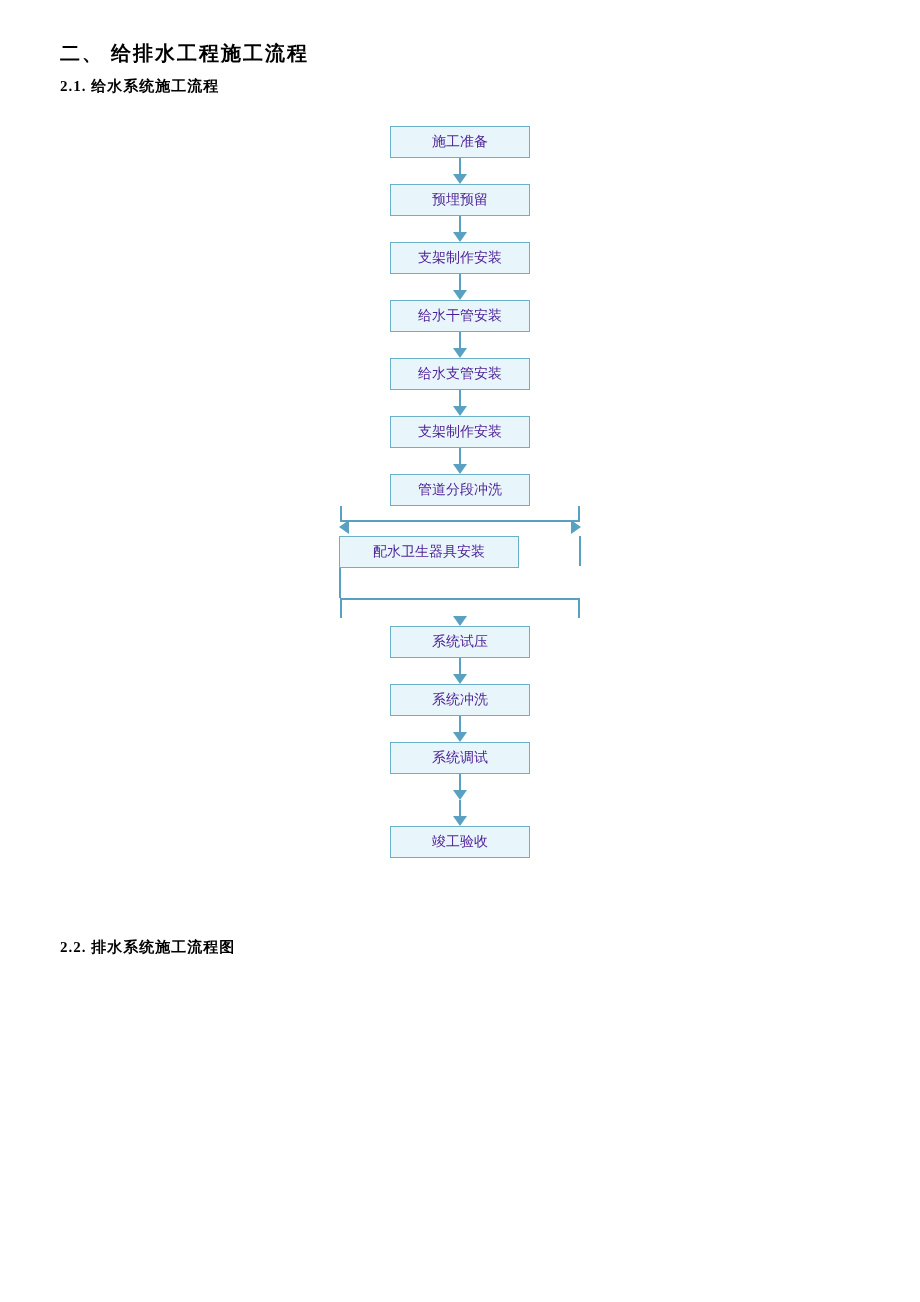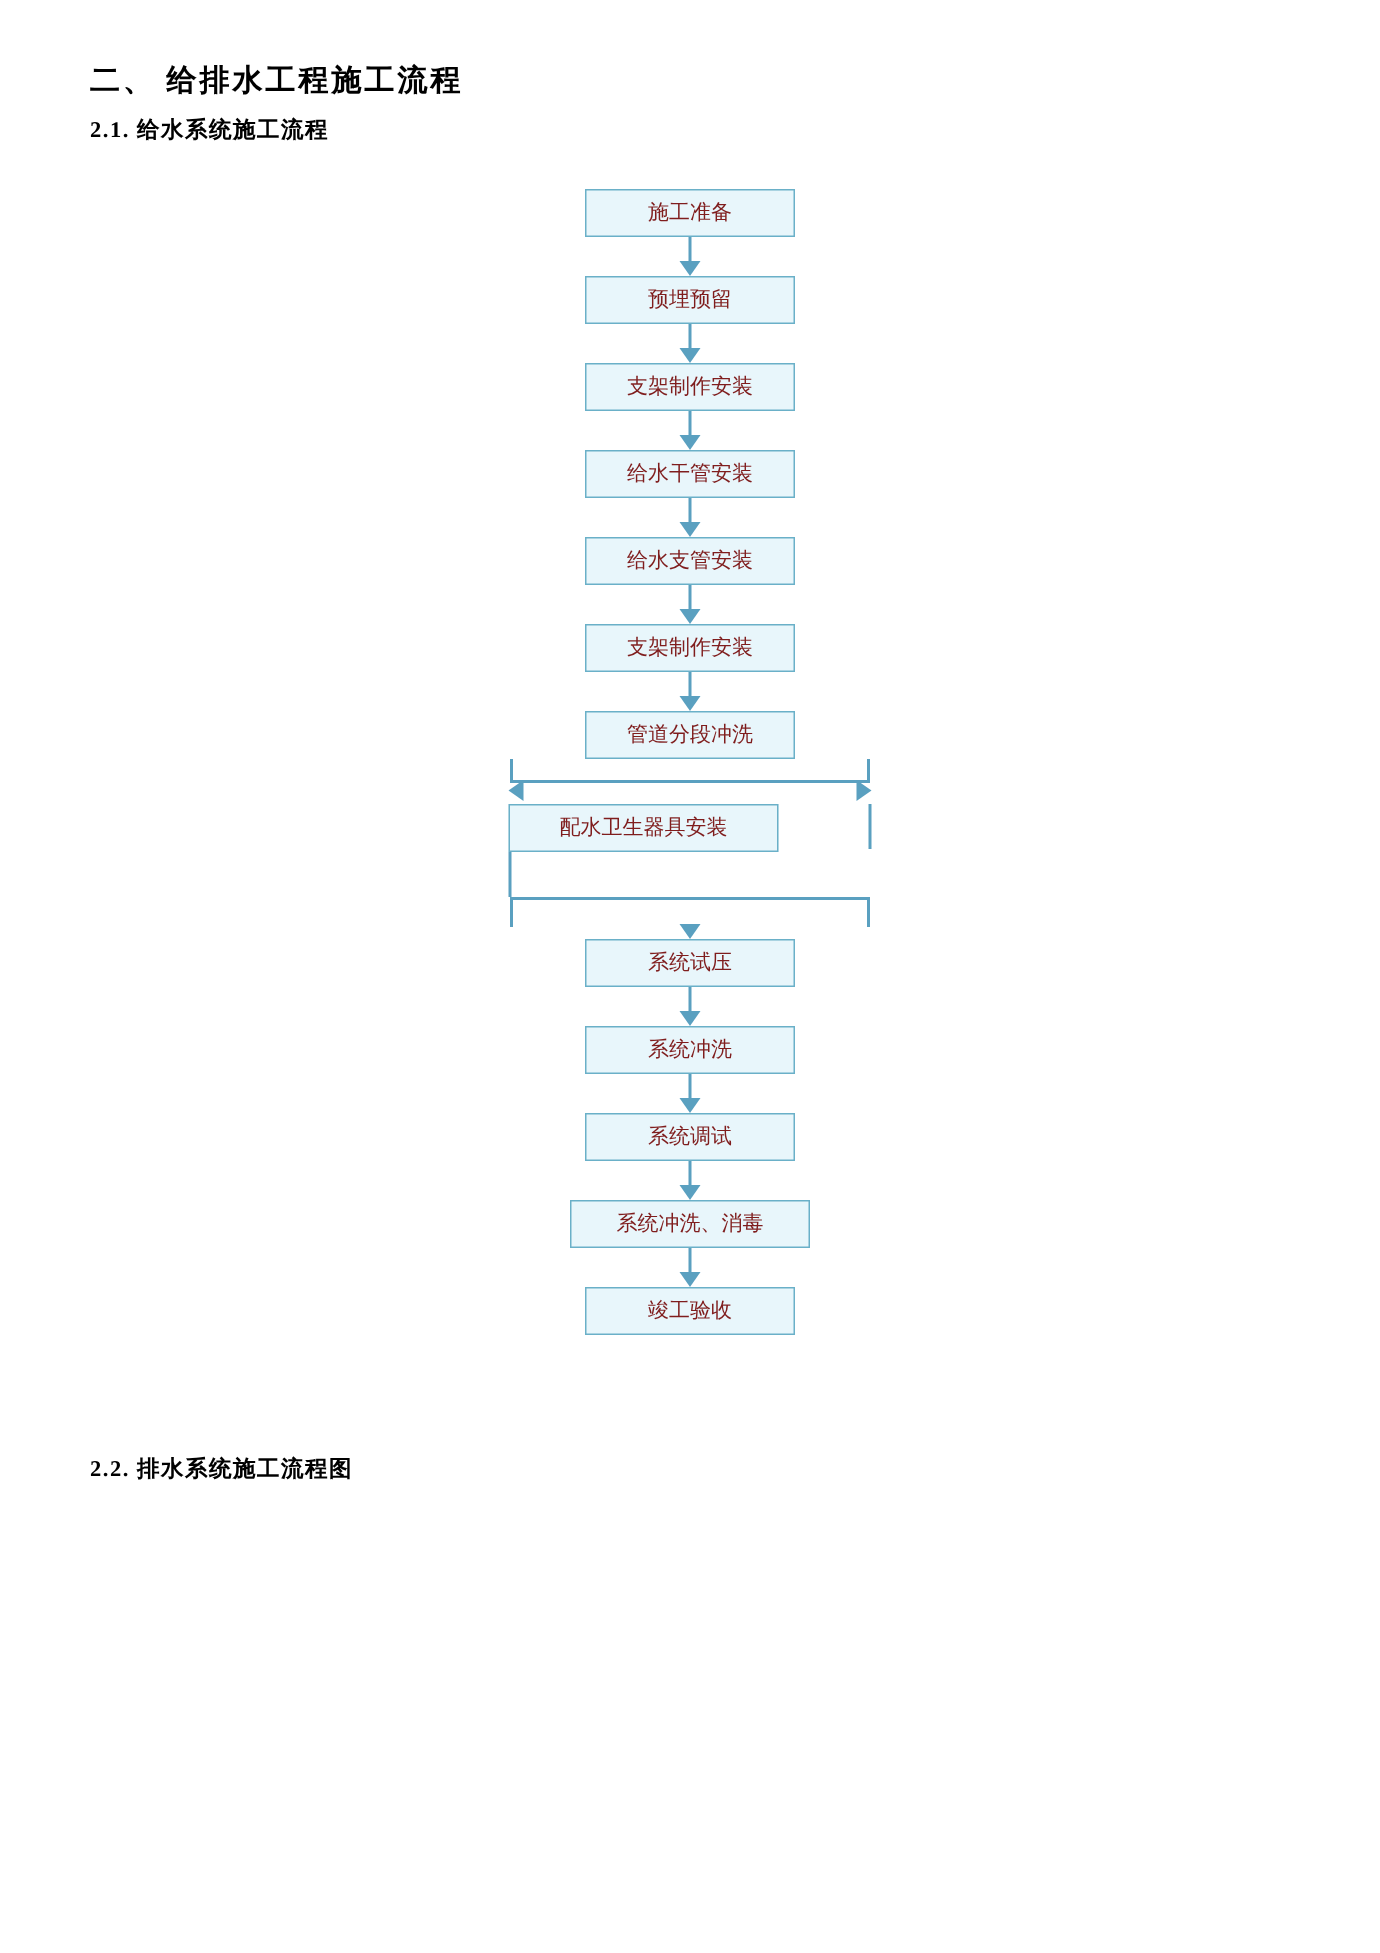--- a/index.html
+++ b/index.html
@@ -35,21 +35,21 @@
       width: 100%;
       margin-bottom: 60px;
     }
     .flow-box {
       border: 1.5px solid #6ab0c8;
       background: #e8f6fb;
       padding: 6px 20px;
       min-width: 140px;
       text-align: center;
       font-size: 14px;
-      color: #7f1d1d;
+      color: #4c1d95;
       position: relative;
     }
     .flow-box-wide {
       min-width: 180px;
     }
     .arrow-down {
       width: 0;
       height: 0;
       border-left: 7px solid transparent;
       border-right: 7px solid transparent;
@@ -291,23 +291,20 @@
   </div>
 
   <div class="flow-box">
     <span>系统调试</span>
   </div>
   <div class="arrow-block">
     <div class="arrow-line"></div>
     <div class="arrow-down"></div>
   </div>
 
-  <div class="flow-box" style="min-width:160px;">
-    <span>系统冲洗、消毒</span>
-  </div>
   <div class="arrow-block">
     <div class="arrow-line"></div>
     <div class="arrow-down"></div>
   </div>
 
   <div class="flow-box">
     <span>竣工验收</span>
   </div>
 
 </div>

